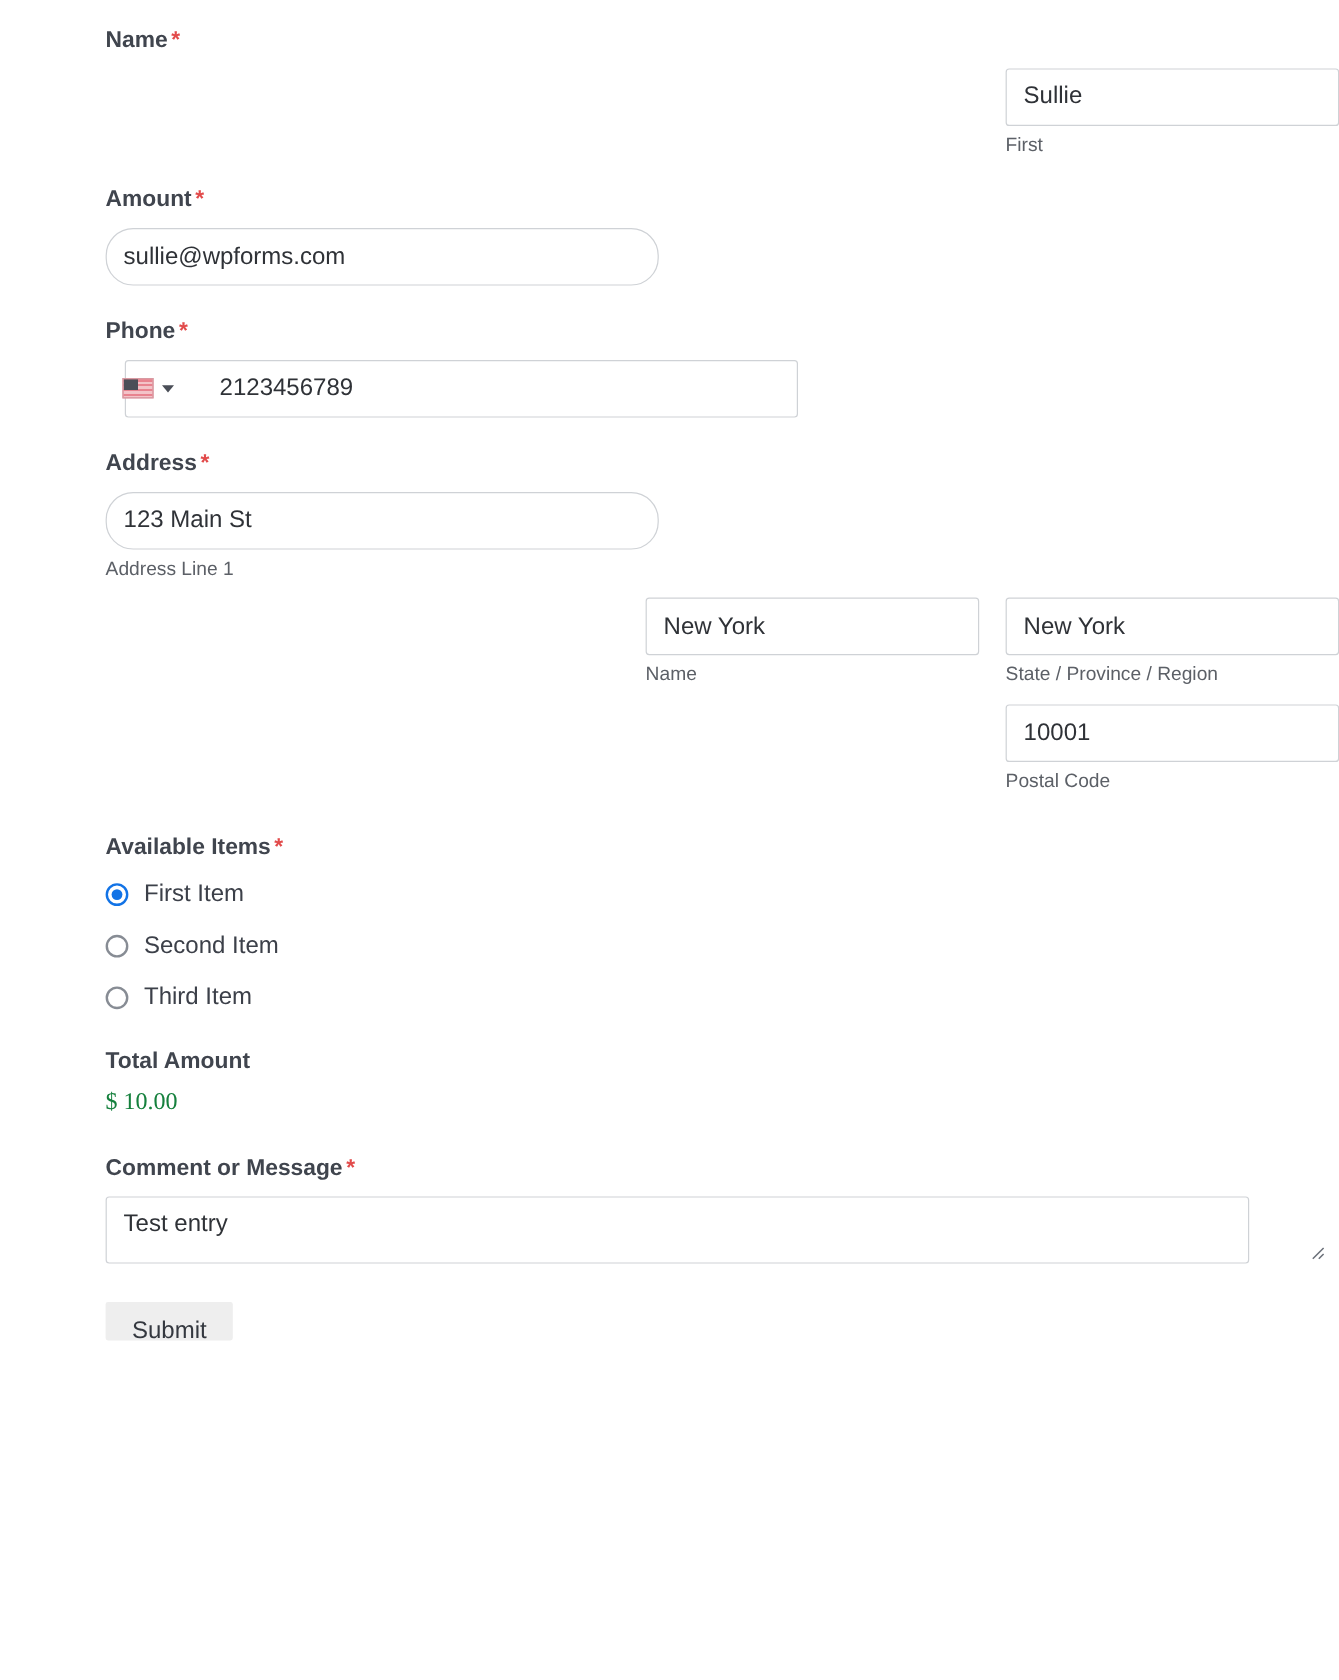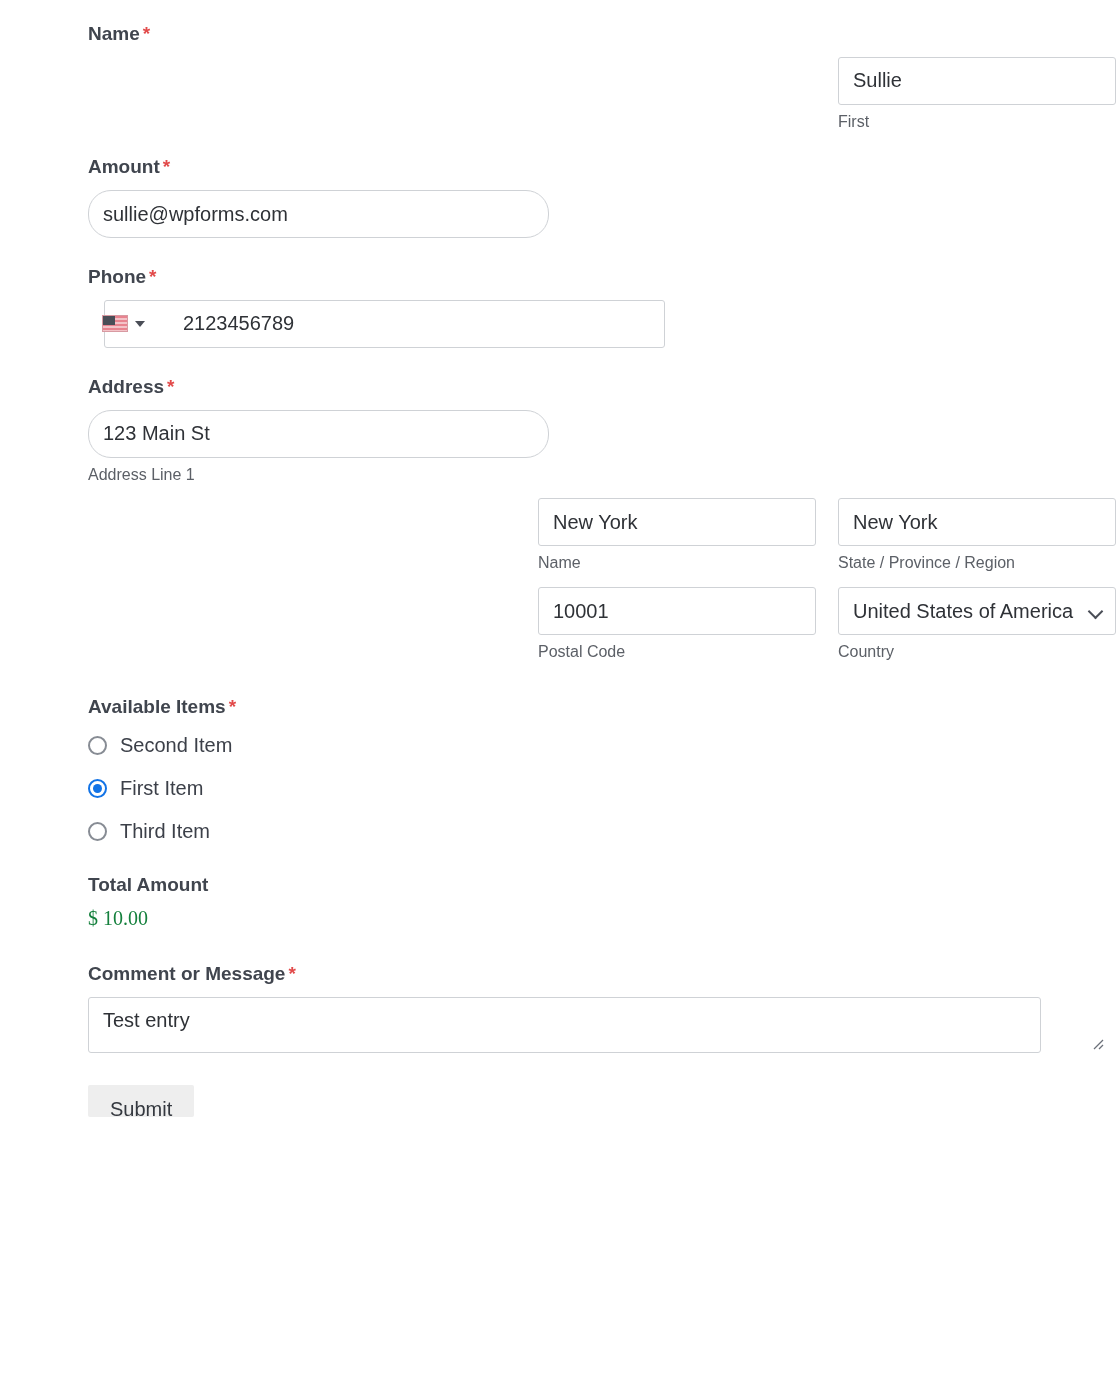--- a/index.html
+++ b/index.html
@@ -296,42 +296,35 @@
         <input class="txt" type="text" value="New York" style="">
         <span class="sublabel">State / Province / Region</span>
       </div>
     </div>
 
     <div class="row2" style="margin-top:13px">
       <div class="col">
         <input class="txt" type="text" value="10001" style="">
         <span class="sublabel">Postal Code</span>
       </div>
-      <div class="col">
-        <div class="select-wrap">
-          <div class="select-box">United States of America</div>
-          <span class="chev"></span>
-        </div>
-        <span class="sublabel">Country</span>
-      </div>
     </div>
   </div>
 
   <div class="field" style="margin-top:32px;margin-bottom:20px">
     <span class="field-label" style="margin-bottom:4px">
       <span>Available Items</span><span class="req">*</span>
     </span>
     <div class="radio-list">
       <div class="radio-item">
+        <span class="radio checked"></span>
+        <span class="radio-label">First Item</span>
+      </div>
+      <div class="radio-item">
         <span class="radio"></span>
         <span class="radio-label">Second Item</span>
-      </div>
-      <div class="radio-item">
-        <span class="radio checked"></span>
-        <span class="radio-label">First Item</span>
       </div>
       <div class="radio-item">
         <span class="radio"></span>
         <span class="radio-label">Third Item</span>
       </div>
     </div>
   </div>
 
   <div class="field" style="margin-bottom:31px">
     <span class="field-label" style="margin-bottom:8px">Total Amount</span>

